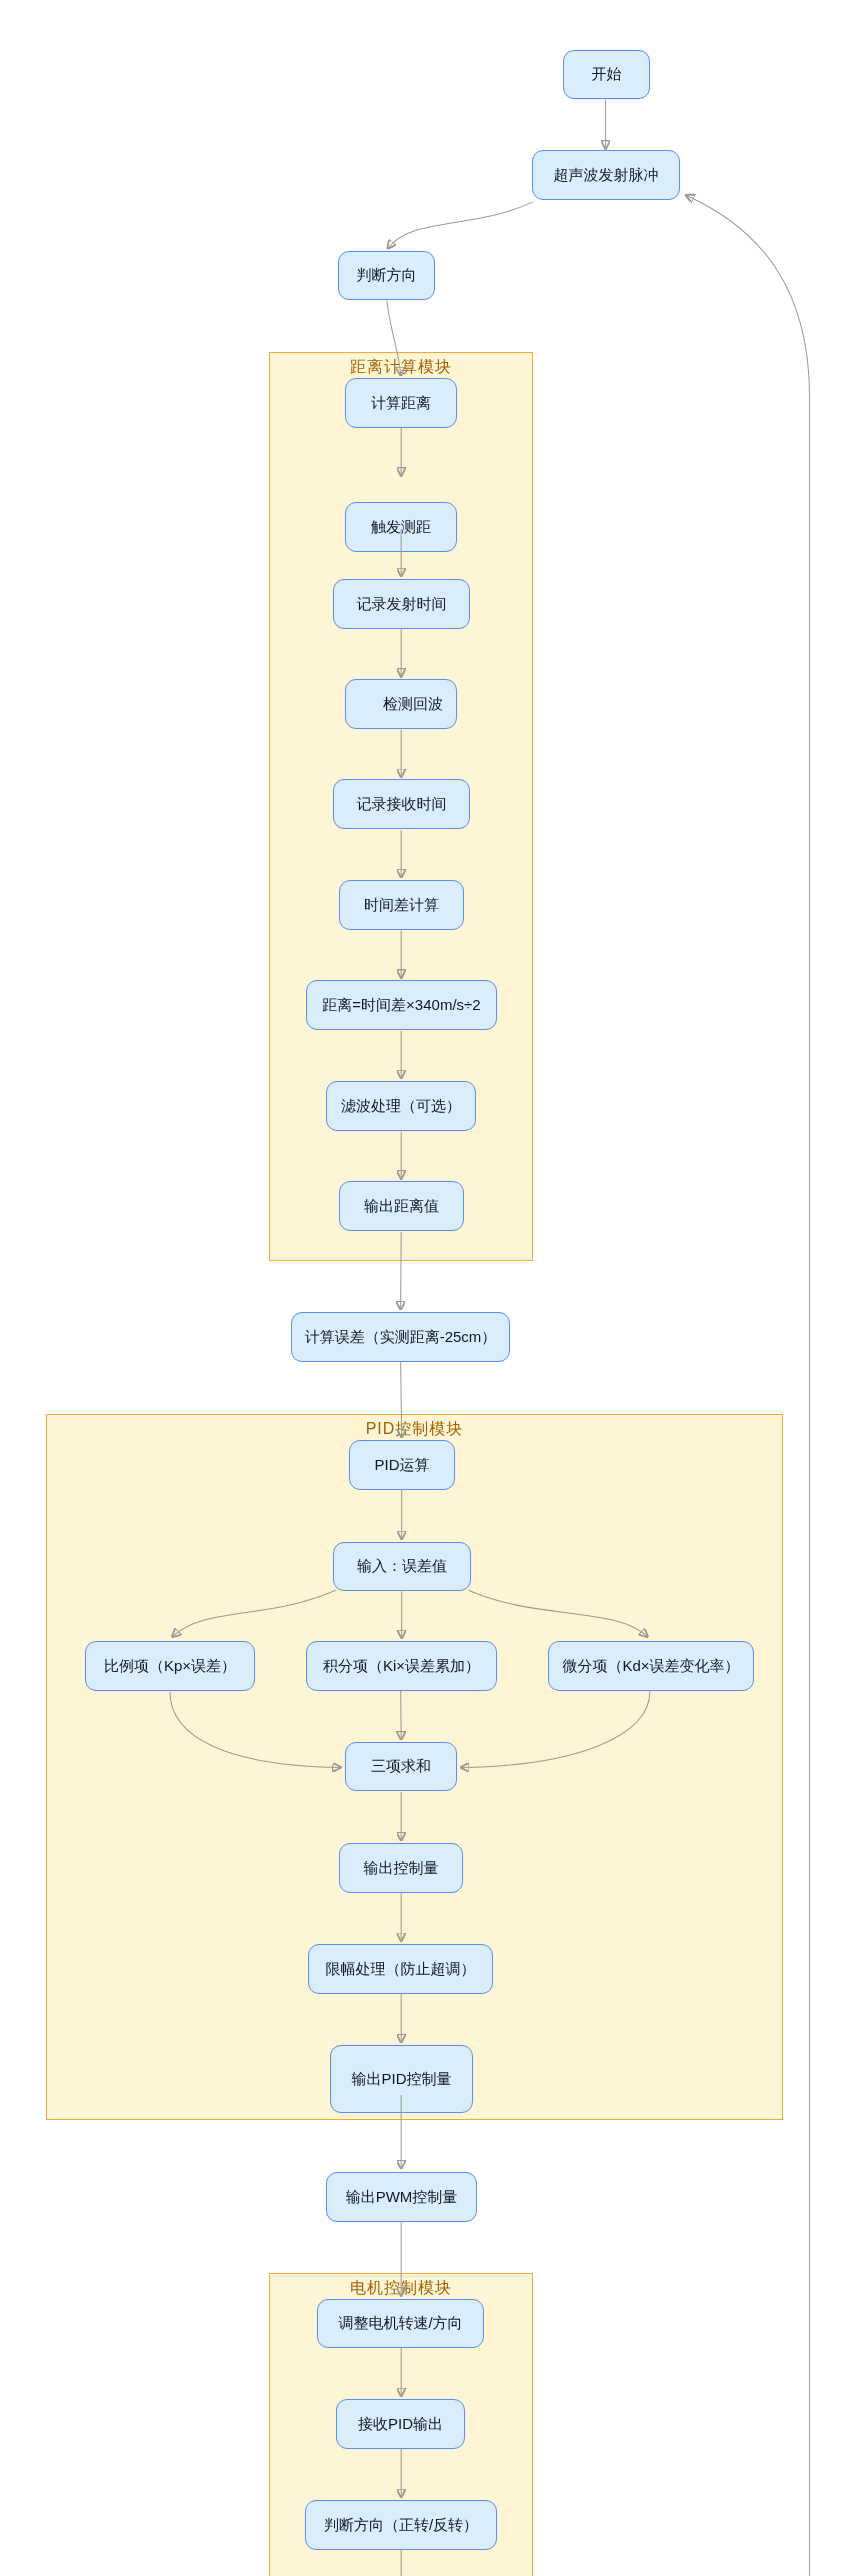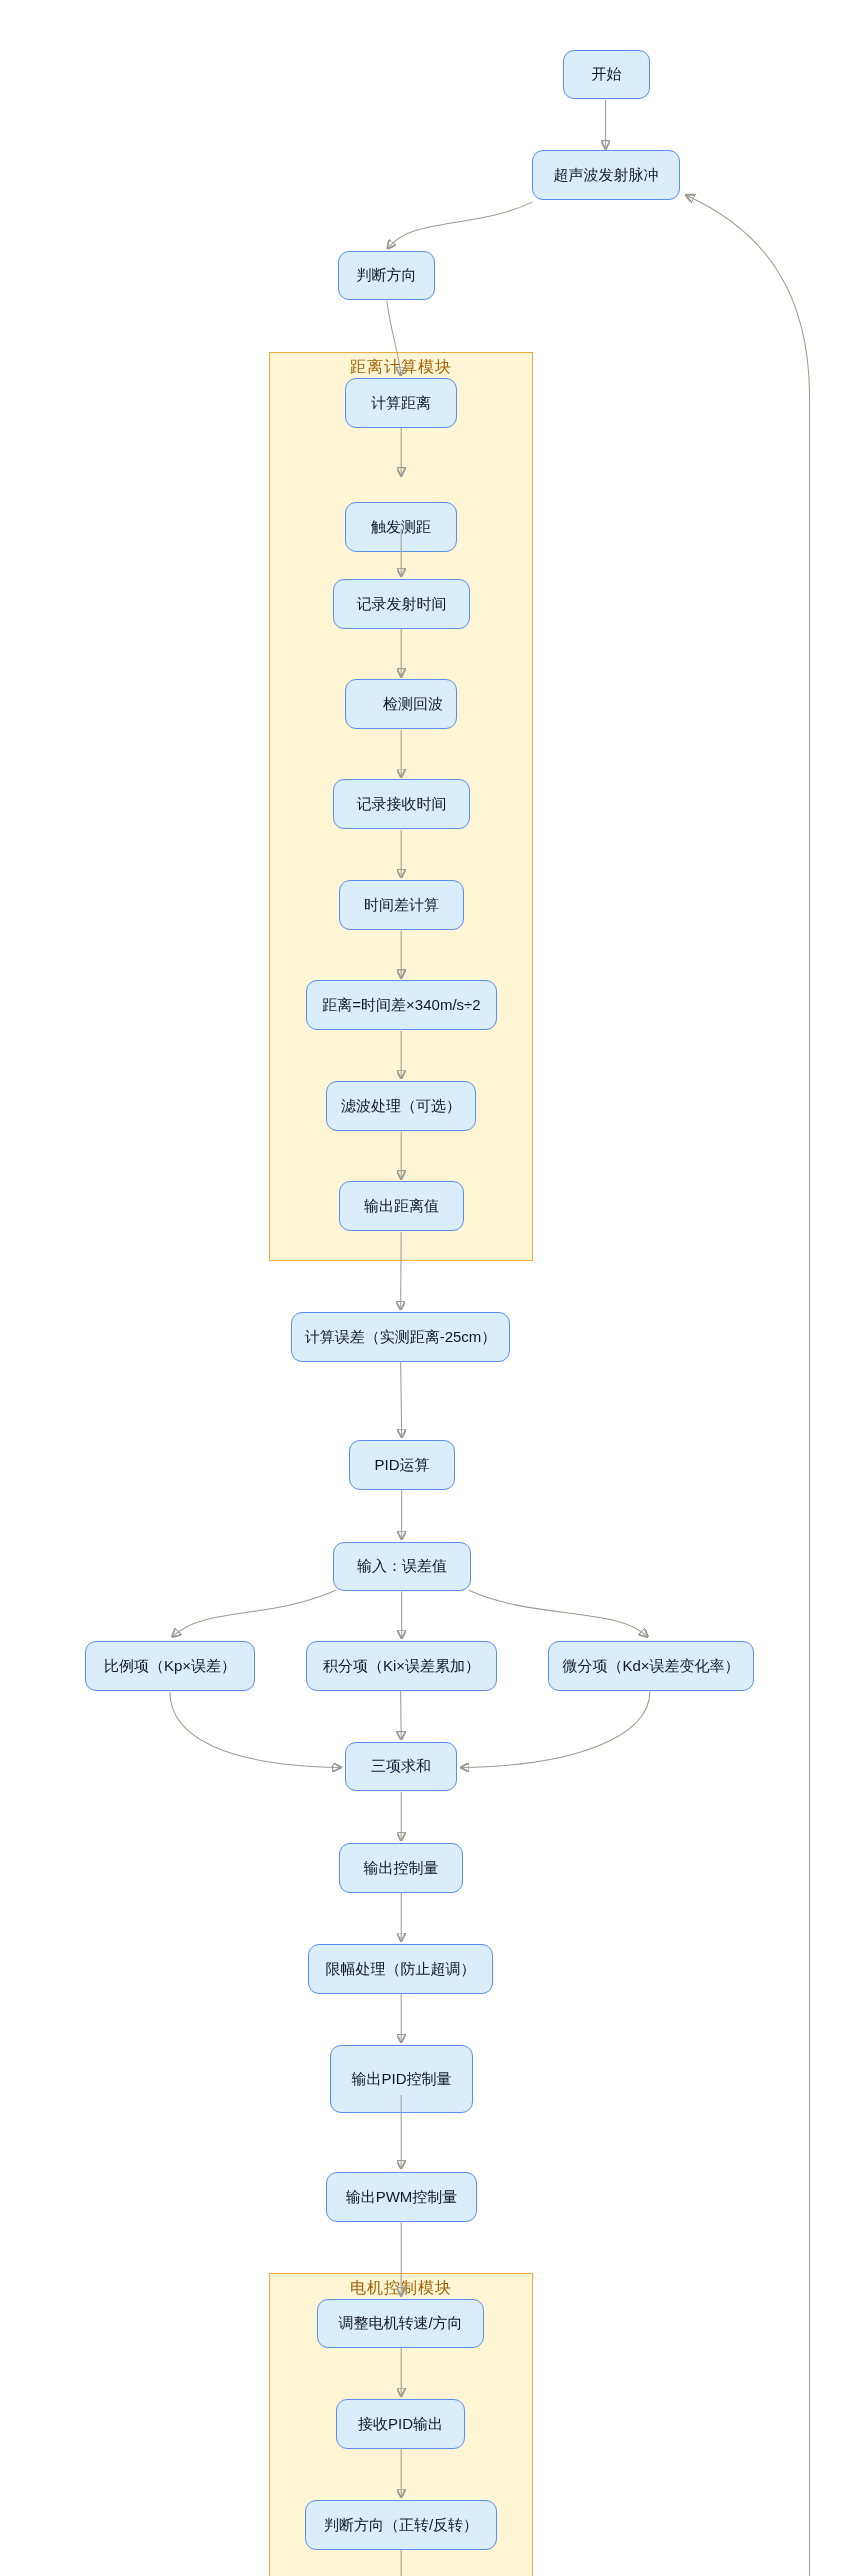--- a/index.html
+++ b/index.html
@@ -44,20 +44,23 @@
   }
   #edges path{fill:none;stroke:#9b9b93;stroke-width:2px;}
 </style>
 </head>
 <body>
 
 <div id="canvas">
 
   <div class="module" style="left:269px;top:352px;width:264px;height:909px;">
     <div class="module-title">距离计算模块</div>
+  </div>
+  <div class="module" style="left:46px;top:1414px;width:737px;height:706px;">
+    <div class="module-title">PID控制模块</div>
   </div>
   <div class="module" style="left:269px;top:2273px;width:264px;height:807px;">
     <div class="module-title">电机控制模块</div>
   </div>
 
   <div class="node" style="left:563px;top:50px;width:87px;height:49px;">开始</div>
   <div class="node" style="left:532px;top:150px;width:148px;height:50px;">超声波发射脉冲</div>
   <div class="node" style="left:338px;top:251px;width:97px;height:49px;">判断方向</div>
 
   <div class="node" style="left:345px;top:378px;width:112px;height:50px;font-family:Liberation Mono, monospace;">计算距离</div>

